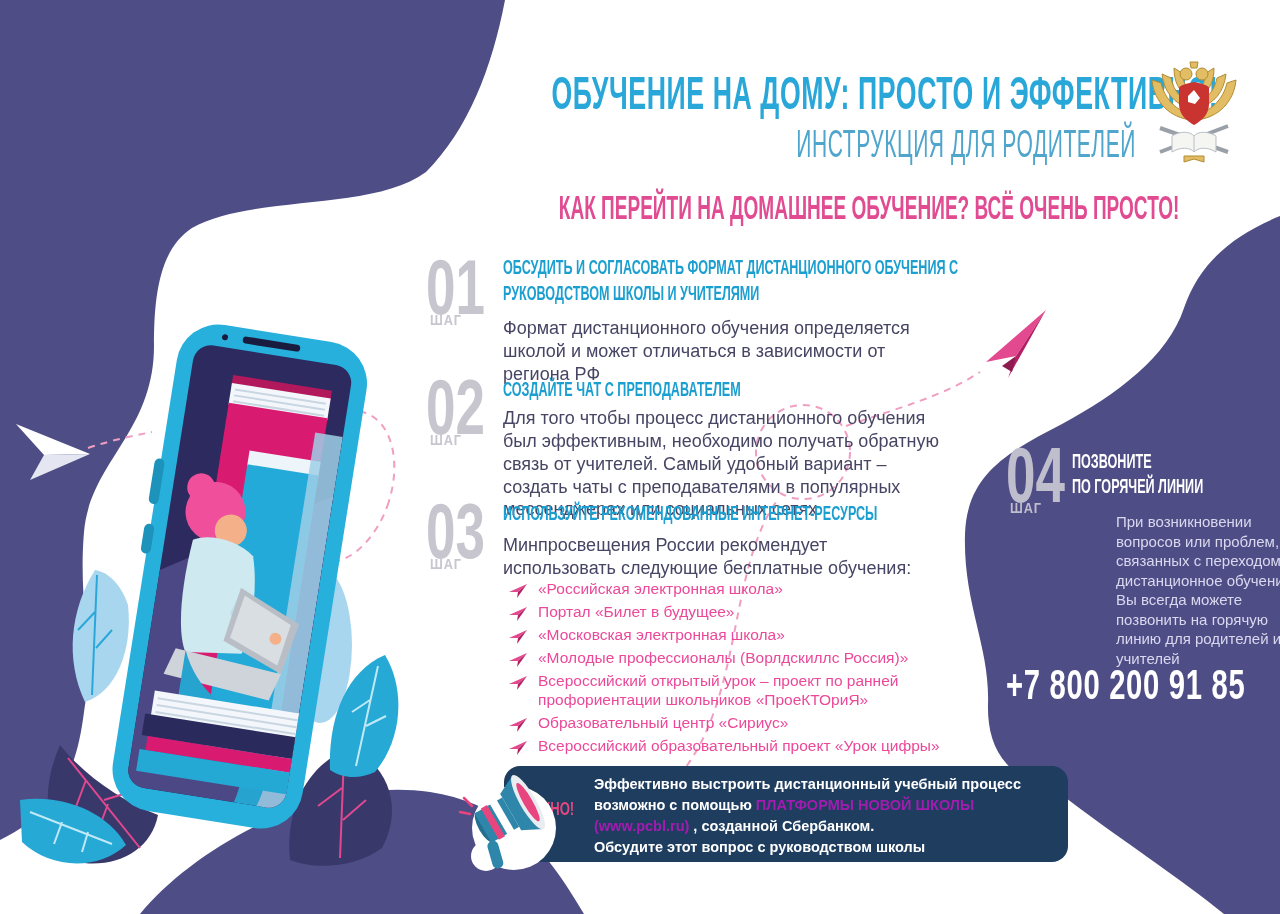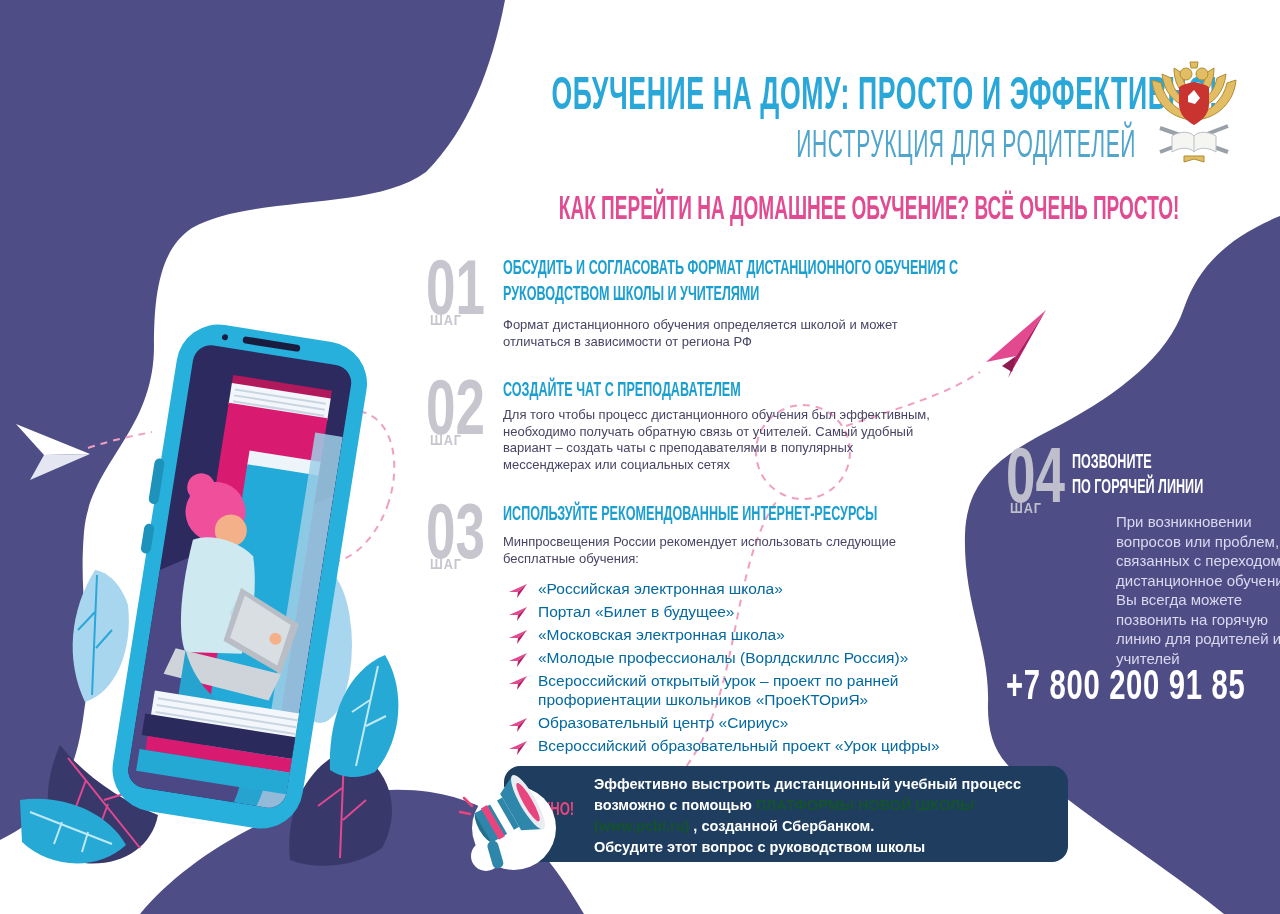--- a/index.html
+++ b/index.html
@@ -14,37 +14,37 @@
   .subtitle{left:396px;top:122px;width:740px;text-align:right;font-size:39px;font-weight:400;
          color:#4FA5CB;transform:scaleX(.54);transform-origin:100% 50%;white-space:nowrap;letter-spacing:1px;}
   .intro{left:396px;top:188px;width:740px;text-align:center;font-size:34px;font-weight:bold;
          color:#E14B91;transform:scaleX(.56);transform-origin:50% 50%;white-space:nowrap;}
   .stepnum{font-size:78px;font-weight:bold;color:#C7C6CF;line-height:1;
            transform:scaleX(.68);transform-origin:0 0;}
   .stepshag{font-size:15px;font-weight:bold;color:#C7C6CF;letter-spacing:1px;
            transform:scaleX(.85);transform-origin:0 0;}
   .steptitle{font-size:20px;font-weight:bold;color:#1B9FD0;line-height:1.3;
            transform:scaleX(.63);transform-origin:0 0;width:770px;}
-  .stepbody{font-size:13px;color:#474564;line-height:1.27;width:436px;}
+  .stepbody{font-size:18px;color:#474564;line-height:1.27;width:436px;}
   .res-list{left:508px;top:580px;width:470px;margin:0;padding:0;list-style:none;}
   .res-list li{display:flex;align-items:flex-start;margin:0 0 4px 0;}
   .res-list .bullet{flex:0 0 20px;margin:3px 10px 0 0;}
-  .res-list .res-text{font-size:15.5px;color:#0369a1;line-height:1.22;}
+  .res-list .res-text{font-size:15.5px;color:#ec4899;line-height:1.22;}
   .s4title{font-size:20px;font-weight:bold;color:#ffffff;line-height:1.25;
            transform:scaleX(.63);transform-origin:0 0;white-space:nowrap;}
   .s4body{width:200px;font-size:15px;color:#D9D8EF;line-height:1.3;margin-left:44px;}
   .s4num{color:#BFBECC;}
   .phone-number{font-size:43px;font-weight:bold;color:#ffffff;transform:scaleX(.68);
            transform-origin:0 0;white-space:nowrap;letter-spacing:1px;}
   .banner{left:504px;top:766px;width:564px;height:96px;background:#1E3D5F;border-radius:16px;z-index:1;}
   .badge{left:520px;top:799px;font-size:17.5px;font-weight:bold;color:#E8467F;
          transform:scaleX(.75);transform-origin:0 0;white-space:nowrap;z-index:3;}
   .banner-text{left:594px;top:774px;width:446px;font-size:14.5px;font-weight:bold;color:#ffffff;
          line-height:1.45;z-index:3;}
-  .pinkhl{color:#14532d;}
+  .pinkhl{color:#a21caf;}
   #megaphone{position:absolute;left:452px;top:768px;z-index:4;}
   #emblem{position:absolute;left:1146px;top:56px;z-index:2;}
 </style>
 </head>
 <body>
 
 <svg id="bg" width="1280" height="914" viewBox="0 0 1280 914">
 
   <path fill="#4F4D86" d="M0,0 L505,0 C492,68 468,130 426,172 C372,212 252,194 192,228 C158,250 154,300 154,346 C154,432 90,462 84,532 C78,602 94,652 84,712 C76,776 56,812 0,840 Z"></path>
   <path fill="#4F4D86" d="M140,914 C196,846 322,776 430,792 C520,806 556,868 584,914 Z"></path>

